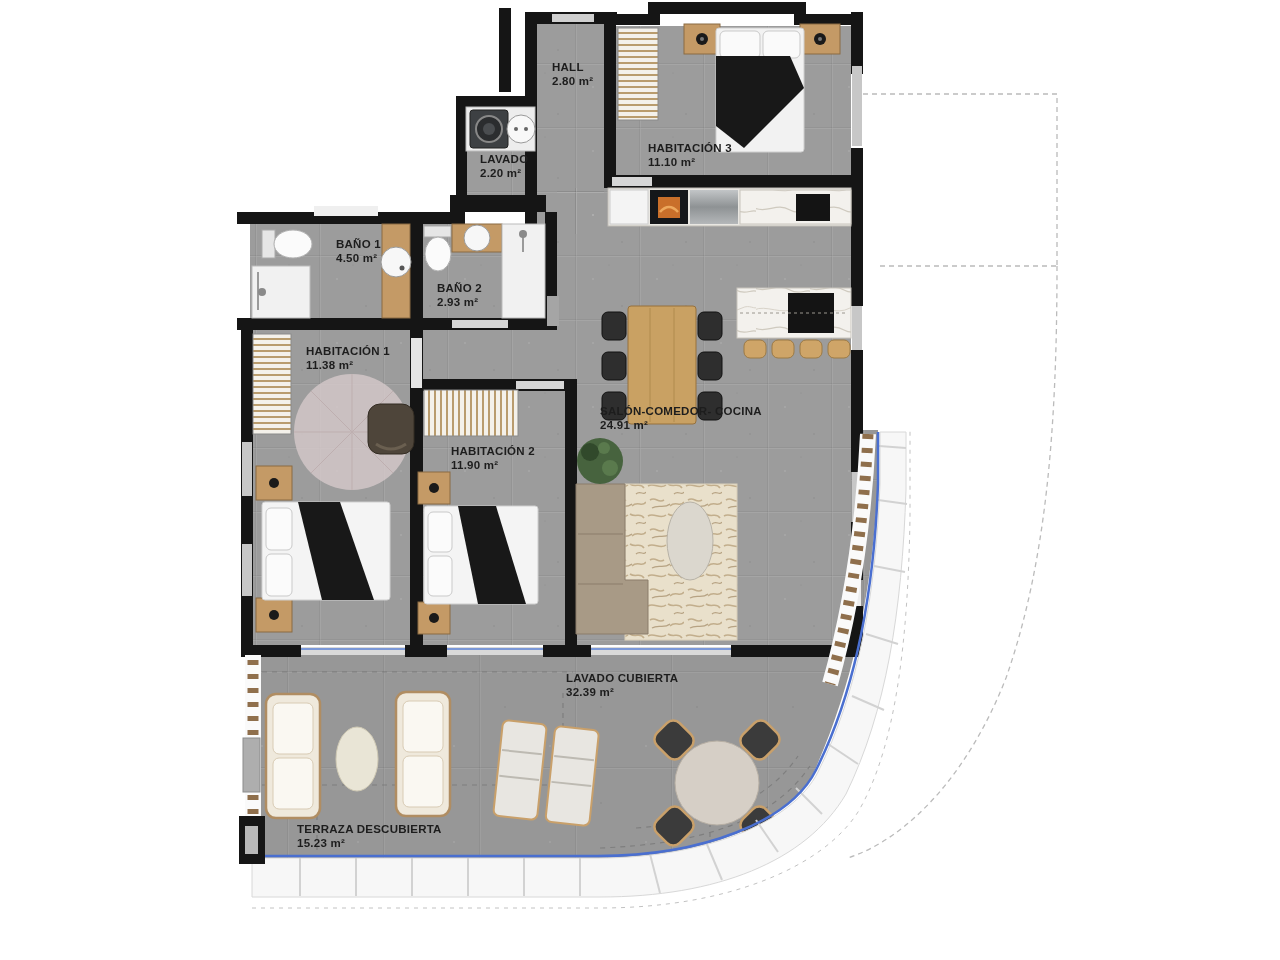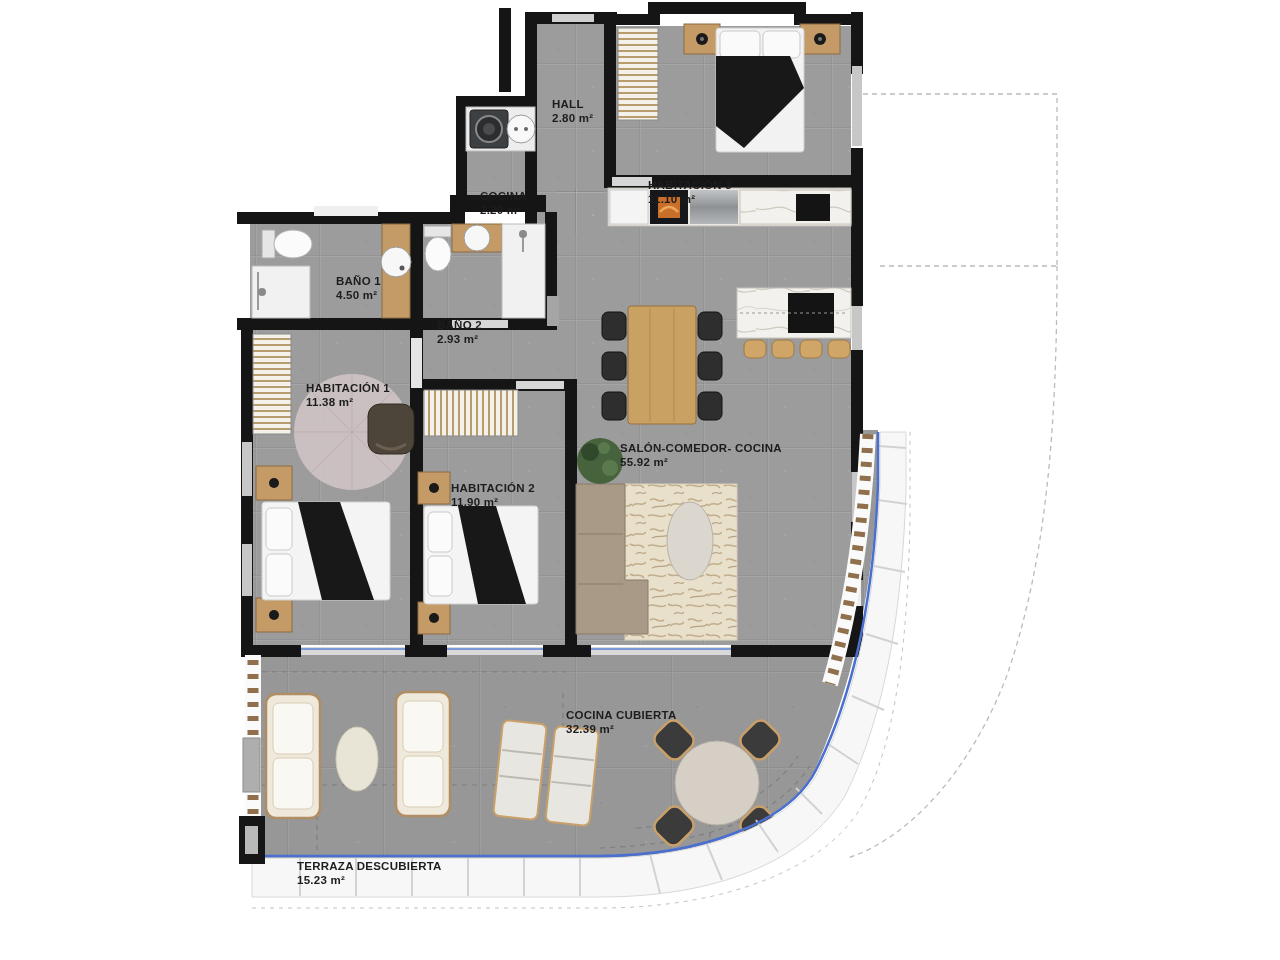--- a/index.html
+++ b/index.html
@@ -1,20 +1,20 @@
 <!DOCTYPE html>
 <html><head>
 <meta charset="utf-8">
 <style>
   html,body{margin:0;padding:0;background:#ffffff;}
   .canvas{position:relative;width:1280px;height:960px;background:#ffffff;overflow:hidden;
           font-family:"Liberation Sans",sans-serif;}
   .plan-svg{position:absolute;left:0;top:0;}
   .room-label{position:absolute;z-index:5;font-weight:bold;font-size:11.5px;line-height:14px;
-              color:#1d1d1d;letter-spacing:.25px;white-space:nowrap;margin-top:37px;}
+              color:#1d1d1d;letter-spacing:.25px;white-space:nowrap;}
   .room-label .nm,.room-label .ar{display:block;}
 </style>
 </head>
 <body>
 
 <div class="canvas">
 
 <svg class="plan-svg" width="1280" height="960" viewBox="0 0 1280 960">
   <defs>
 
@@ -364,21 +364,21 @@
     <path d="M880,266 H1057"></path>
     <path d="M1057,266 C1057,430 1046,564 1006,678 C968,775 908,838 848,858"></path>
   </g>
 </svg>
 
 <div class="room-label" style="left:552px;top:60px">
   <span class="nm">HALL</span>
   <span class="ar">2.80 m²</span>
 </div>
 <div class="room-label" style="left:480px;top:152px">
-  <span class="nm">COCINA</span>
+  <span class="nm">LAVADO</span>
   <span class="ar">2.20 m²</span>
 </div>
 <div class="room-label" style="left:648px;top:141px">
   <span class="nm">HABITACIÓN 3</span>
   <span class="ar">11.10 m²</span>
 </div>
 <div class="room-label" style="left:336px;top:237px">
   <span class="nm">BAÑO 1</span>
   <span class="ar">4.50 m²</span>
 </div>
@@ -387,26 +387,26 @@
   <span class="ar">2.93 m²</span>
 </div>
 <div class="room-label" style="left:306px;top:344px">
   <span class="nm">HABITACIÓN 1</span>
   <span class="ar">11.38 m²</span>
 </div>
 <div class="room-label" style="left:451px;top:444px">
   <span class="nm">HABITACIÓN 2</span>
   <span class="ar">11.90 m²</span>
 </div>
-<div class="room-label" style="left:620px;top:404px">
+<div class="room-label" style="left:600px;top:404px">
   <span class="nm">SALÓN-COMEDOR- COCINA</span>
-  <span class="ar">55.92 m²</span>
+  <span class="ar">24.91 m²</span>
 </div>
 <div class="room-label" style="left:566px;top:671px">
-  <span class="nm">COCINA CUBIERTA</span>
+  <span class="nm">LAVADO CUBIERTA</span>
   <span class="ar">32.39 m²</span>
 </div>
 <div class="room-label" style="left:297px;top:822px">
   <span class="nm">TERRAZA DESCUBIERTA</span>
   <span class="ar">15.23 m²</span>
 </div>
 
 </div>
 
 </body></html>

